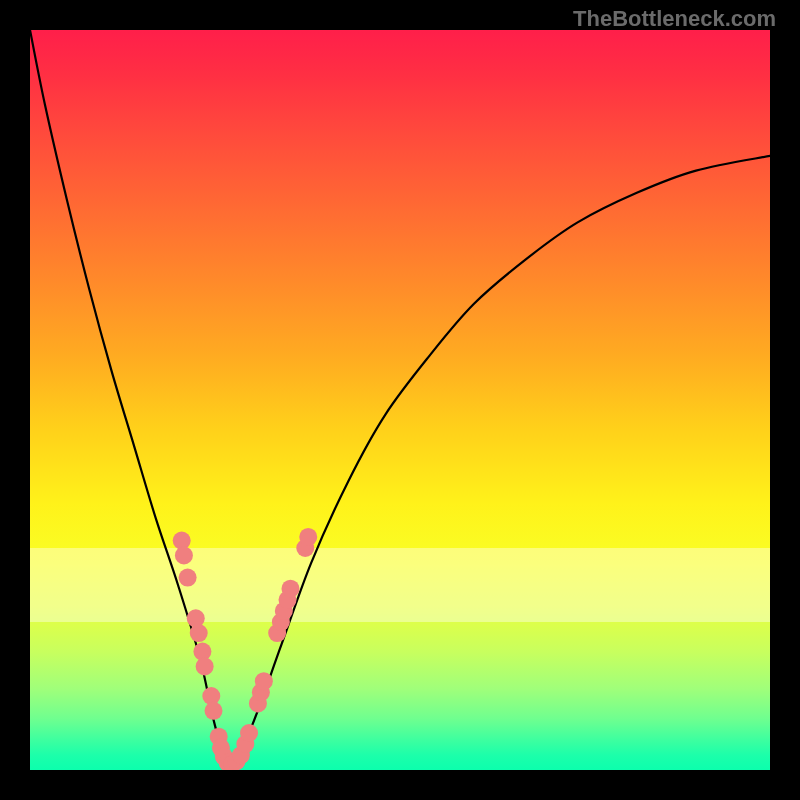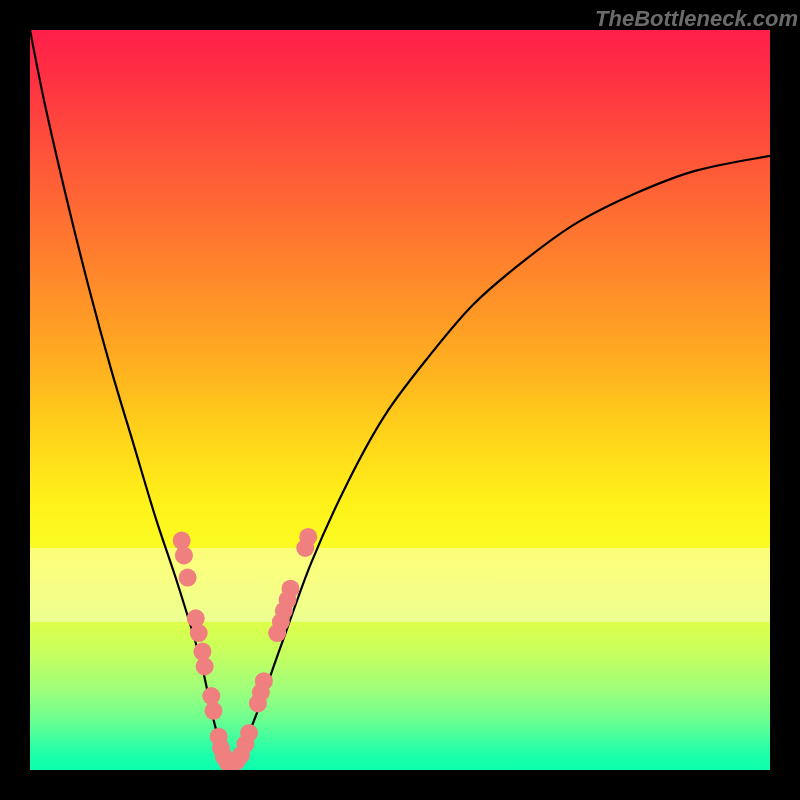--- a/index.html
+++ b/index.html
@@ -65,27 +65,26 @@
   svg.curve {
     position: absolute;
     left: 0;
     top: 0;
     width: 100%;
     height: 100%;
   }
   .watermark {
     position: absolute;
     top: 6px;
-    right: 2px;
+    right: 24px;
     font-size: 22px;
     font-weight: 600;
     color: #6b6b6b;
     letter-spacing: 0px;
     user-select: none;
-    font-style: italic;
   }
 </style>
 </head>
 <body>
 
 <div class="frame">
   <div class="plot-area">
     <div class="gradient"></div>
     <div class="pale-band"></div>
     <svg class="curve" viewBox="0 0 740 740" preserveAspectRatio="none">

